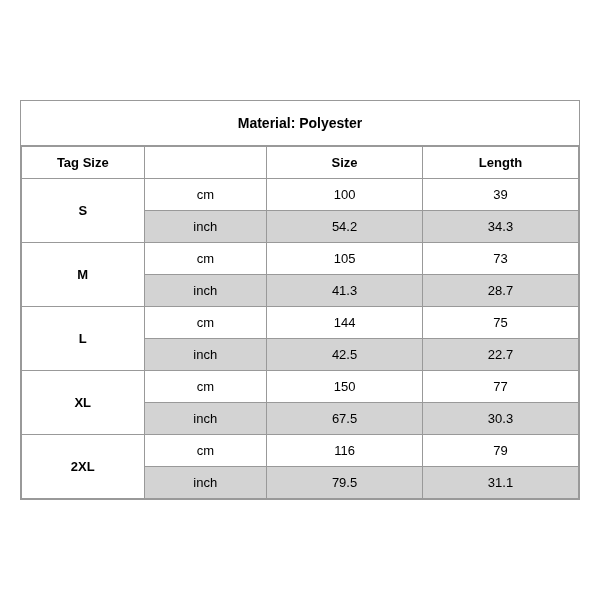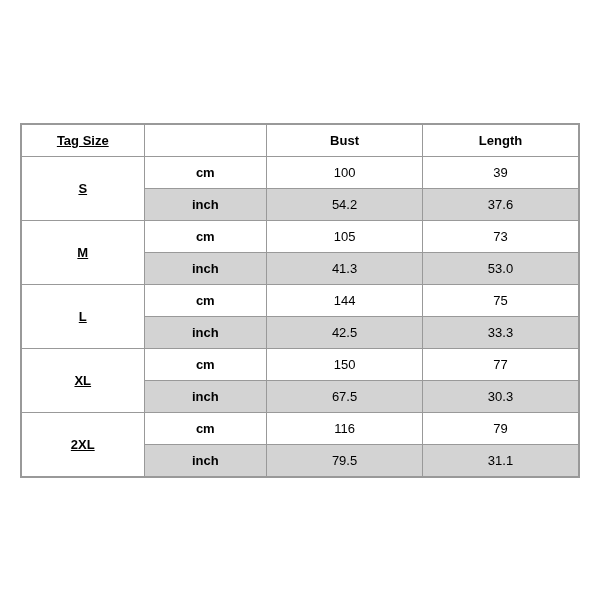--- a/index.html
+++ b/index.html
@@ -46,90 +46,90 @@
     thead th {
       font-weight: bold;
       background: #fff;
     }
 
     .tag-size-cell {
       font-weight: bold;
     }
 
     .unit-cell {
-      font-weight: bold;
+      font-weight: normal;
     }
 
     .shaded {
       background-color: #d3d3d3;
     }
 
     .col-tag {
       width: 22%;
-      text-decoration: underline;
     }
 
     .col-unit {
       width: 22%;
     }
 
     .col-bust {
       width: 28%;
     }
 
     .col-length {
       width: 28%;
     }
   </style>
 </head>
 <body>
 
 <div class="container">
+  <div class="title-row">Material: Polyester</div>
   <table>
     <thead>
       <tr>
         <th class="col-tag">Tag Size</th>
         <th class="col-unit"></th>
-        <th class="col-bust">Bust</th>
+        <th class="col-bust">Size</th>
         <th class="col-length">Length</th>
       </tr>
     </thead>
     <tbody id="table-body">
     <tr>
       <td class="col-tag tag-size-cell" rowspan="2">S</td>
       <td class="col-unit unit-cell">cm</td>
       <td class="col-bust">100</td>
       <td class="col-length">39</td>
     </tr>
         <tr>
       <td class="col-unit unit-cell shaded">inch</td>
       <td class="col-bust shaded">54.2</td>
-      <td class="col-length shaded">37.6</td>
+      <td class="col-length shaded">34.3</td>
     </tr>
         <tr>
       <td class="col-tag tag-size-cell" rowspan="2">M</td>
       <td class="col-unit unit-cell">cm</td>
       <td class="col-bust">105</td>
       <td class="col-length">73</td>
     </tr>
         <tr>
       <td class="col-unit unit-cell shaded">inch</td>
       <td class="col-bust shaded">41.3</td>
-      <td class="col-length shaded">53.0</td>
+      <td class="col-length shaded">28.7</td>
     </tr>
         <tr>
       <td class="col-tag tag-size-cell" rowspan="2">L</td>
       <td class="col-unit unit-cell">cm</td>
       <td class="col-bust">144</td>
       <td class="col-length">75</td>
     </tr>
         <tr>
       <td class="col-unit unit-cell shaded">inch</td>
       <td class="col-bust shaded">42.5</td>
-      <td class="col-length shaded">33.3</td>
+      <td class="col-length shaded">22.7</td>
     </tr>
         <tr>
       <td class="col-tag tag-size-cell" rowspan="2">XL</td>
       <td class="col-unit unit-cell">cm</td>
       <td class="col-bust">150</td>
       <td class="col-length">77</td>
     </tr>
         <tr>
       <td class="col-unit unit-cell shaded">inch</td>
       <td class="col-bust shaded">67.5</td>

